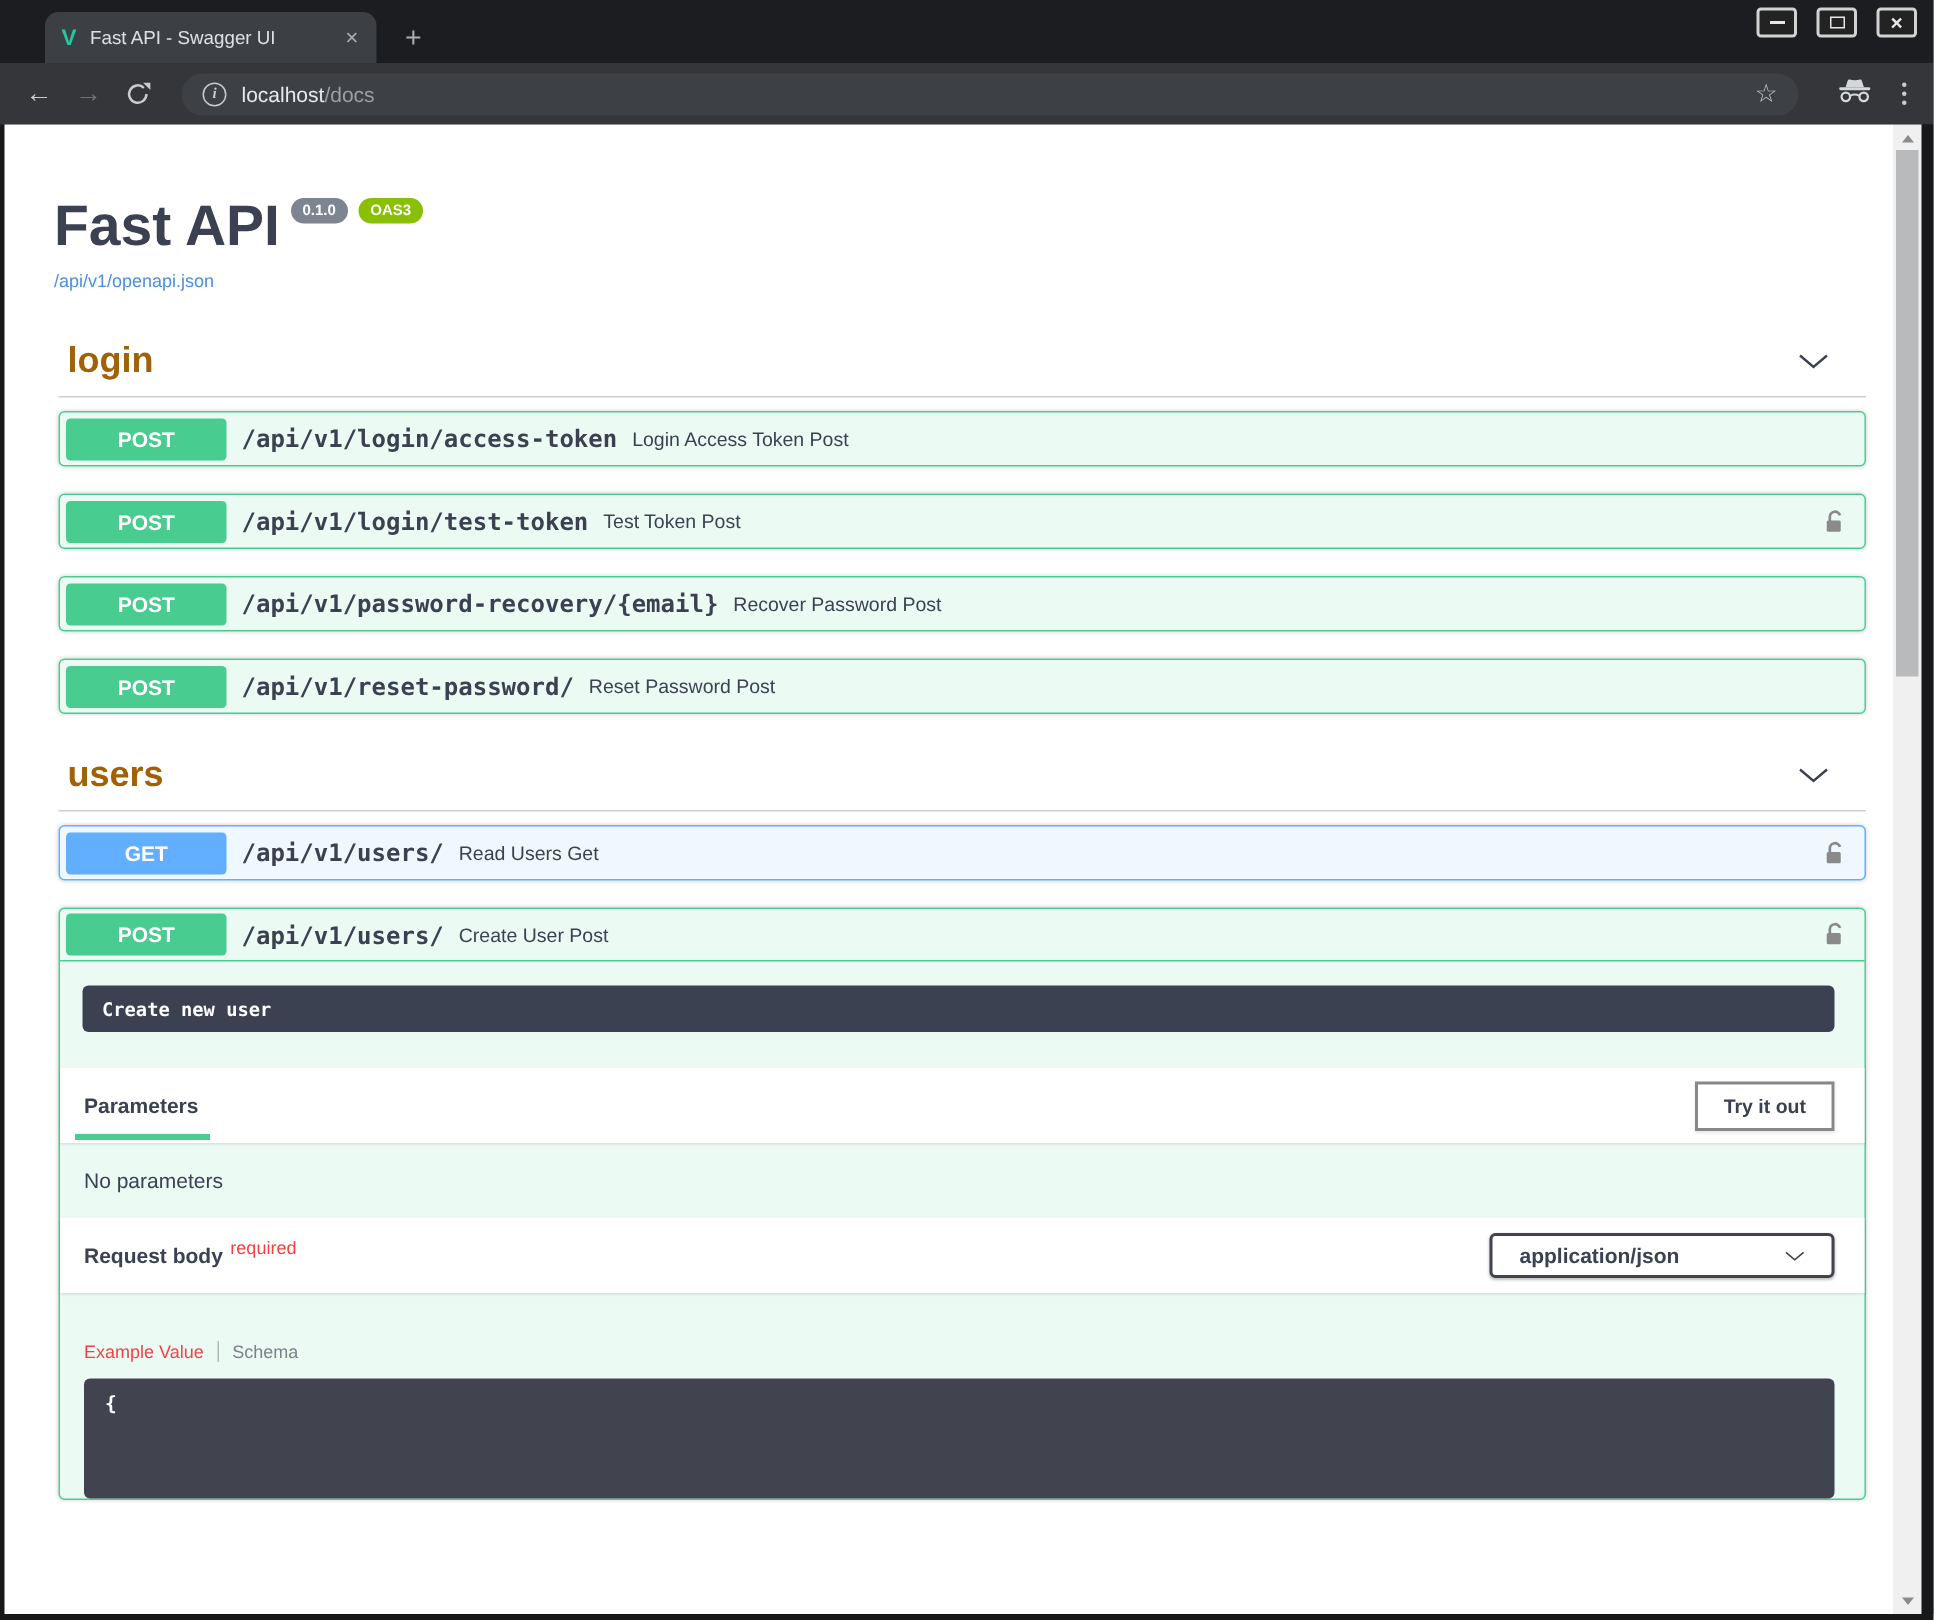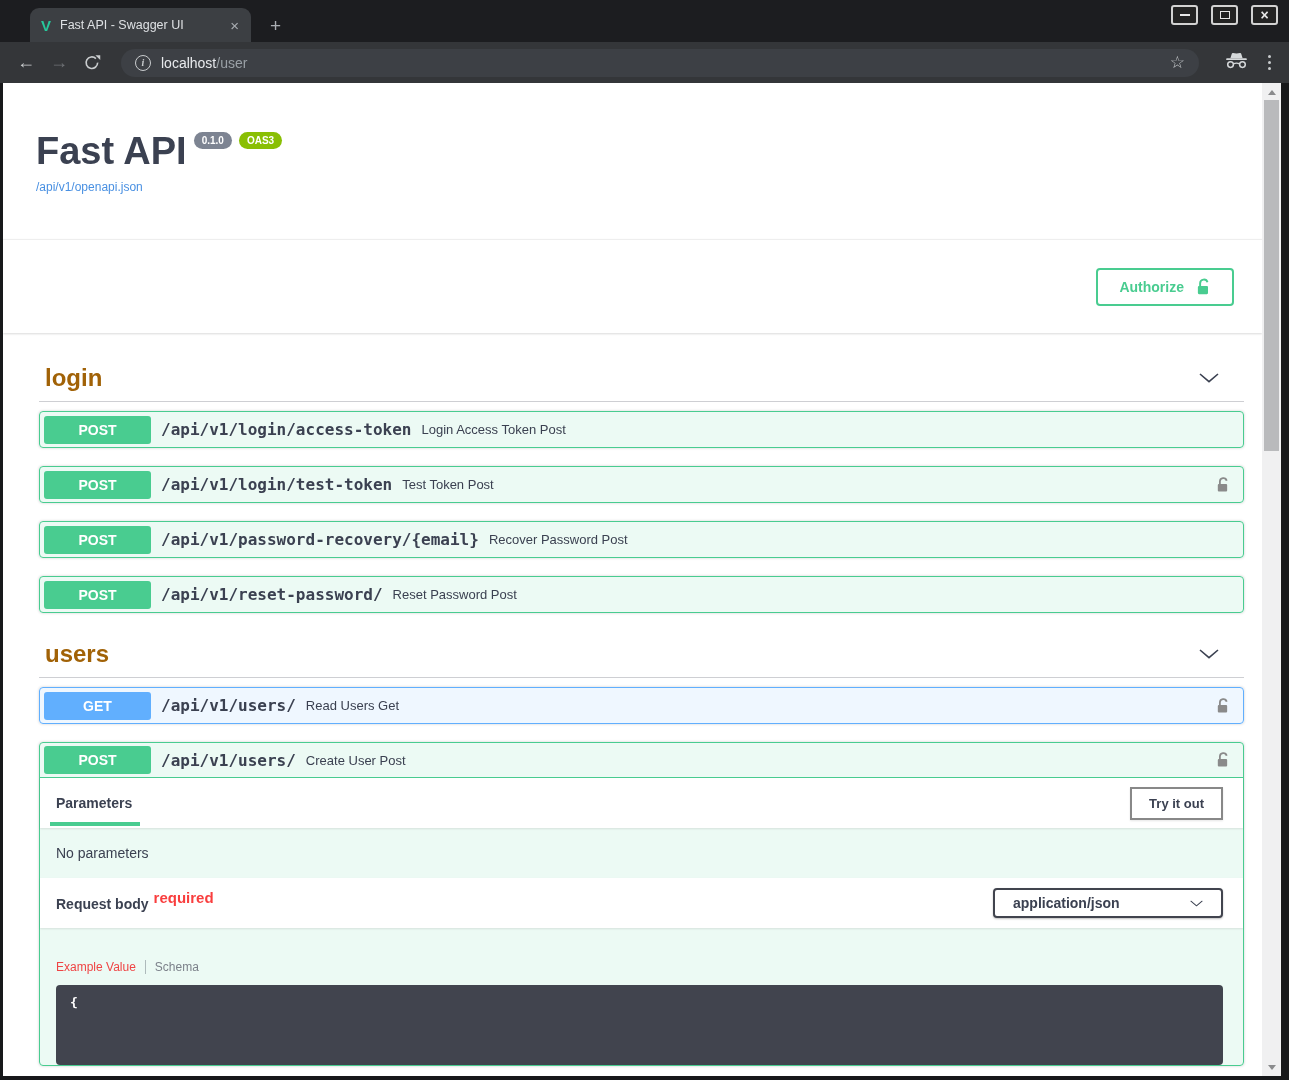--- a/index.html
+++ b/index.html
@@ -93,21 +93,21 @@
   .section-header { background:#fff; box-shadow:0 1px 2px rgba(0,0,0,.1);
                     min-height:50px; display:flex; align-items:center; padding:8px 20px 8px 16px; }
   .tab-item { font-size:14px; font-weight:700; color:#3b4151; position:relative; }
   .tab-item.active::after { content:""; position:absolute; left:-6px; bottom:-15px;
                             width:calc(100% + 14px); height:4px; background:#49cc90; }
   .tryout-btn { margin-left:auto; background:transparent; border:2px solid #888; border-radius:0;
                 padding:7px 17px; font-weight:700; font-size:13px; color:#3b4151; cursor:pointer;
                 box-shadow:0 1px 2px rgba(0,0,0,.1); font-family:inherit; }
   .no-params { padding:17px 16px; font-size:14px; color:#3b4151; }
   .rb-label { font-size:14px; font-weight:700; color:#3b4151; }
-  .required-sup { color:#f93e3e; font-size:15px; font-weight:700; position:relative; top:-6px; margin-left:5px; }
+  .required-sup { color:#f93e3e; font-size:12px; font-weight:400; position:relative; top:-6px; margin-left:5px; }
   .media-select { margin-left:auto; width:230px; height:30px; background:#fff; cursor:pointer;
                   border:2px solid #41444e; border-radius:4px; box-shadow:0 1px 2px rgba(0,0,0,.25);
                   display:flex; align-items:center; justify-content:space-between; padding:0 18px;
                   font-size:14px; font-weight:700; color:#3b4151; }
   .model-example { padding:32px 20px 0 16px; }
   .example-tabs { display:flex; align-items:center; gap:9px; }
   .ex-tab { font-size:12px; font-weight:400; color:#ef4444; }
   .ex-sep { width:1px; height:14px; background:rgba(59,65,81,.35); }
   .ex-tab.inactive { font-weight:400; color:#7c818a; }
   .code-block { margin-top:11px; background:#41444e; border-radius:4px; padding:10px 14px;
@@ -163,21 +163,21 @@
 <div class="toolbar">
   <span class="nav-ic">←</span>
   <span class="nav-ic disabled">→</span>
   <span class="nav-ic" style="color:#c9ccce">
     <svg width="18" height="18" viewBox="0 0 24 24">
         <use href="#icon-reload"></use>
       </svg>
   </span>
   <div class="omnibox">
     <span class="info-ic">i</span>
-    <span class="url"><span>localhost</span><span class="path">/user</span></span>
+    <span class="url"><span>localhost</span><span class="path">/docs</span></span>
     <span class="star">☆</span>
   </div>
   <span class="incog" style="color:#d5d8da">
     <svg width="23" height="17" viewBox="0 0 24 18">
         <use href="#icon-incognito"></use>
       </svg>
   </span>
   <span class="menu-dots">
       <i></i>
       <i></i>
@@ -186,30 +186,20 @@
 </div>
 
 <div class="window-body">
   <div class="page">
 
     <div class="info">
       <h1 class="api-title"><span>Fast API</span><span class="pill version">0.1.0</span><span class="pill oas">OAS3</span></h1>
       <a class="spec-link">/api/v1/openapi.json</a>
     </div>
 
-    <div class="scheme-container">
-      <button class="authorize-btn">
-        <span>Authorize</span>
-        <span class="auth-lock" style="color:#49cc90">
-          <svg width="15" height="20" viewBox="0 0 20 26">
-              <use href="#icon-lock"></use>
-            </svg>
-        </span>
-      </button>
-    </div>
 
     <div class="sections">
 
       <div class="op-tag-section">
         <div class="tag-row">
           <span class="tag-name">login</span>
           <span class="tag-chevron">
             <svg width="20" height="10" viewBox="0 0 20 10">
                 <use href="#icon-chevron"></use>
               </svg>
@@ -283,20 +273,21 @@
             <span class="op-path">/api/v1/users/</span>
             <span class="op-sum">Create User Post</span>
             <span class="op-lock">
                 <svg width="14" height="18" viewBox="0 0 20 26">
                   <use href="#icon-lock"></use>
                 </svg>
               </span>
           </div>
 
           <div class="op-body">
+            <div class="op-desc-bar">Create new user</div>
 
             <div class="section-header">
               <span class="tab-item active">Parameters</span>
               <button class="tryout-btn">Try it out</button>
             </div>
 
             <div class="no-params">No parameters</div>
 
             <div class="section-header">
               <span class="rb-label"><span>Request body</span><span class="required-sup">required</span></span>

